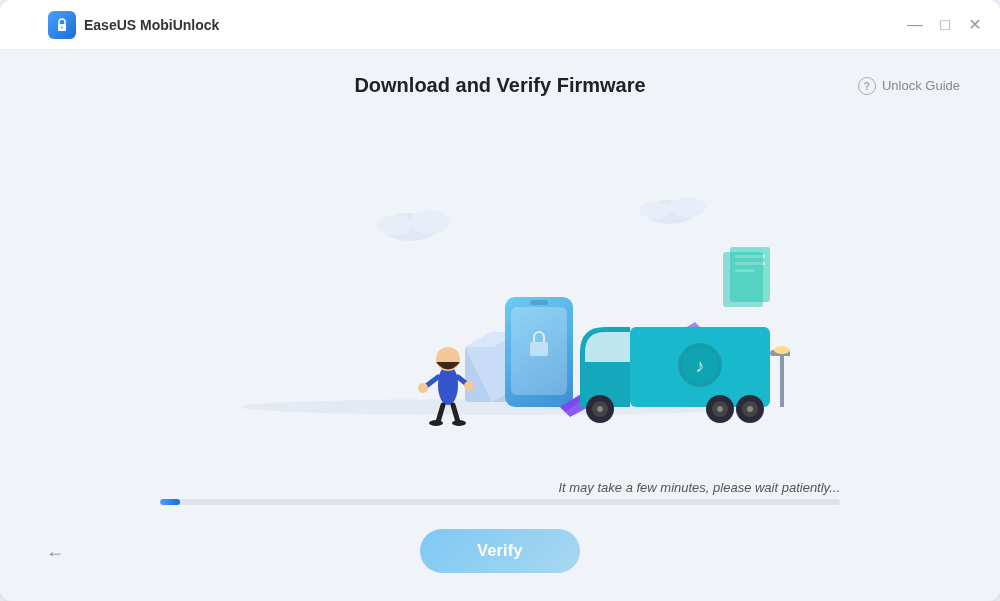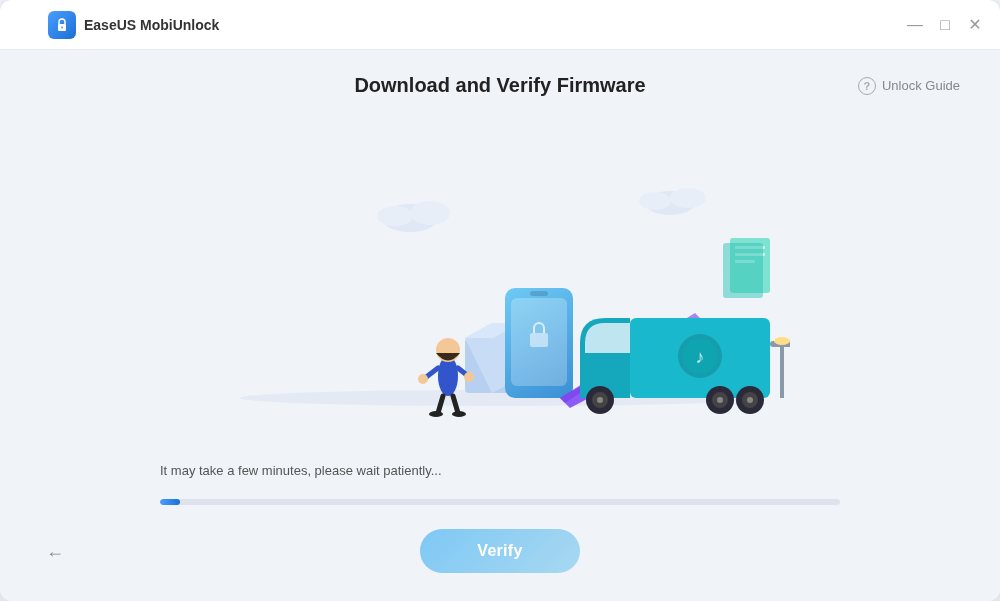--- a/index.html
+++ b/index.html
@@ -133,23 +133,24 @@
       width: 580px;
       height: 260px;
     }
 
     
     .progress-section {
       width: 100%;
       max-width: 680px;
       display: flex;
       flex-direction: column;
-      align-items: flex-start;
-      gap: 21px;
+      align-items: flex-end;
+      gap: 4px;
       padding-bottom: 12px;
+      font-style: italic;
     }
     .progress-text {
       font-size: 13px;
       color: #555;
     }
     .progress-bar-container {
       width: 100%;
       height: 6px;
       background: #dde2ec;
       border-radius: 3px;

